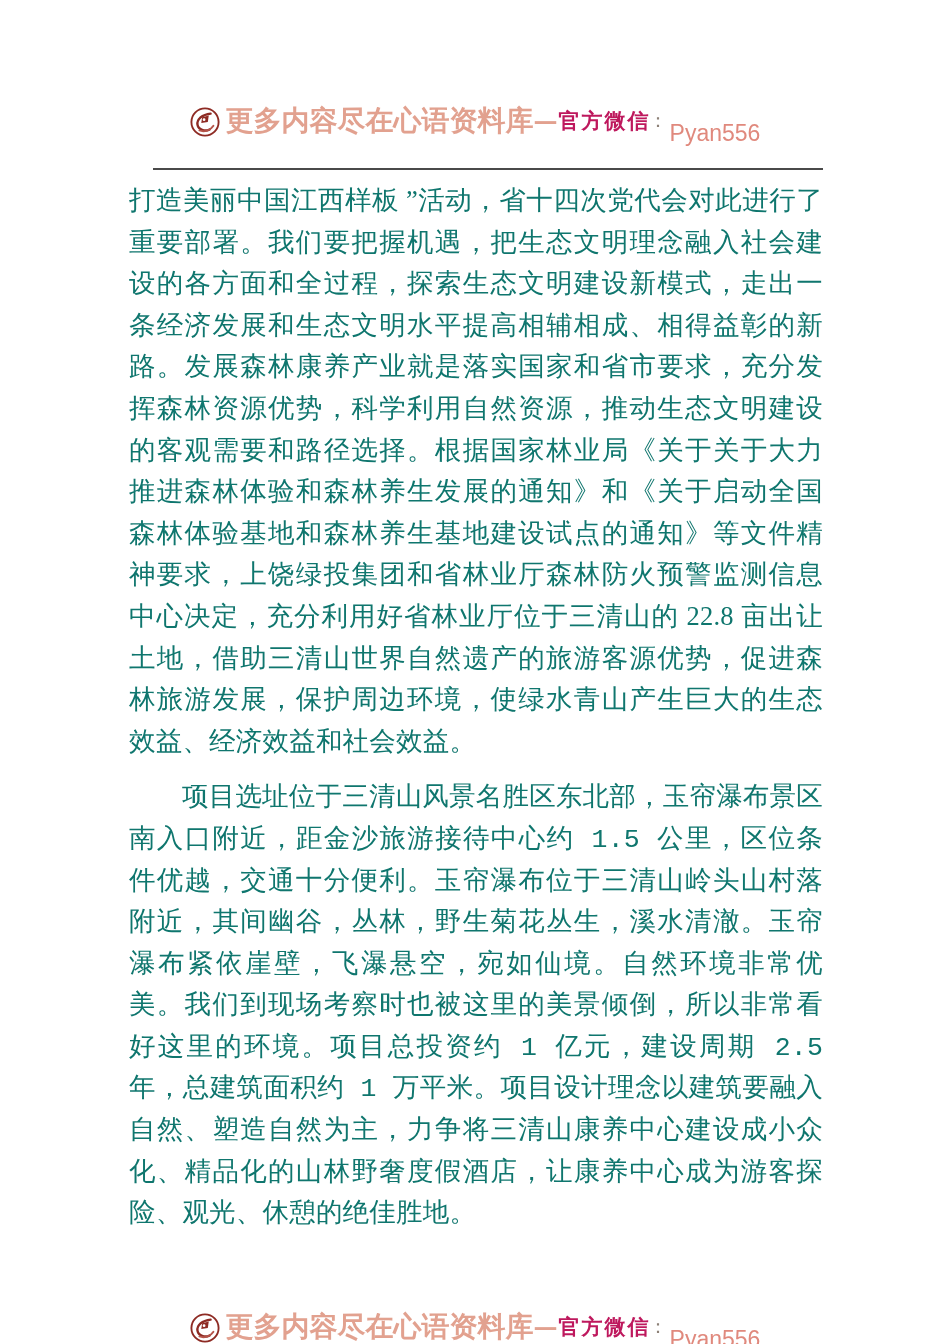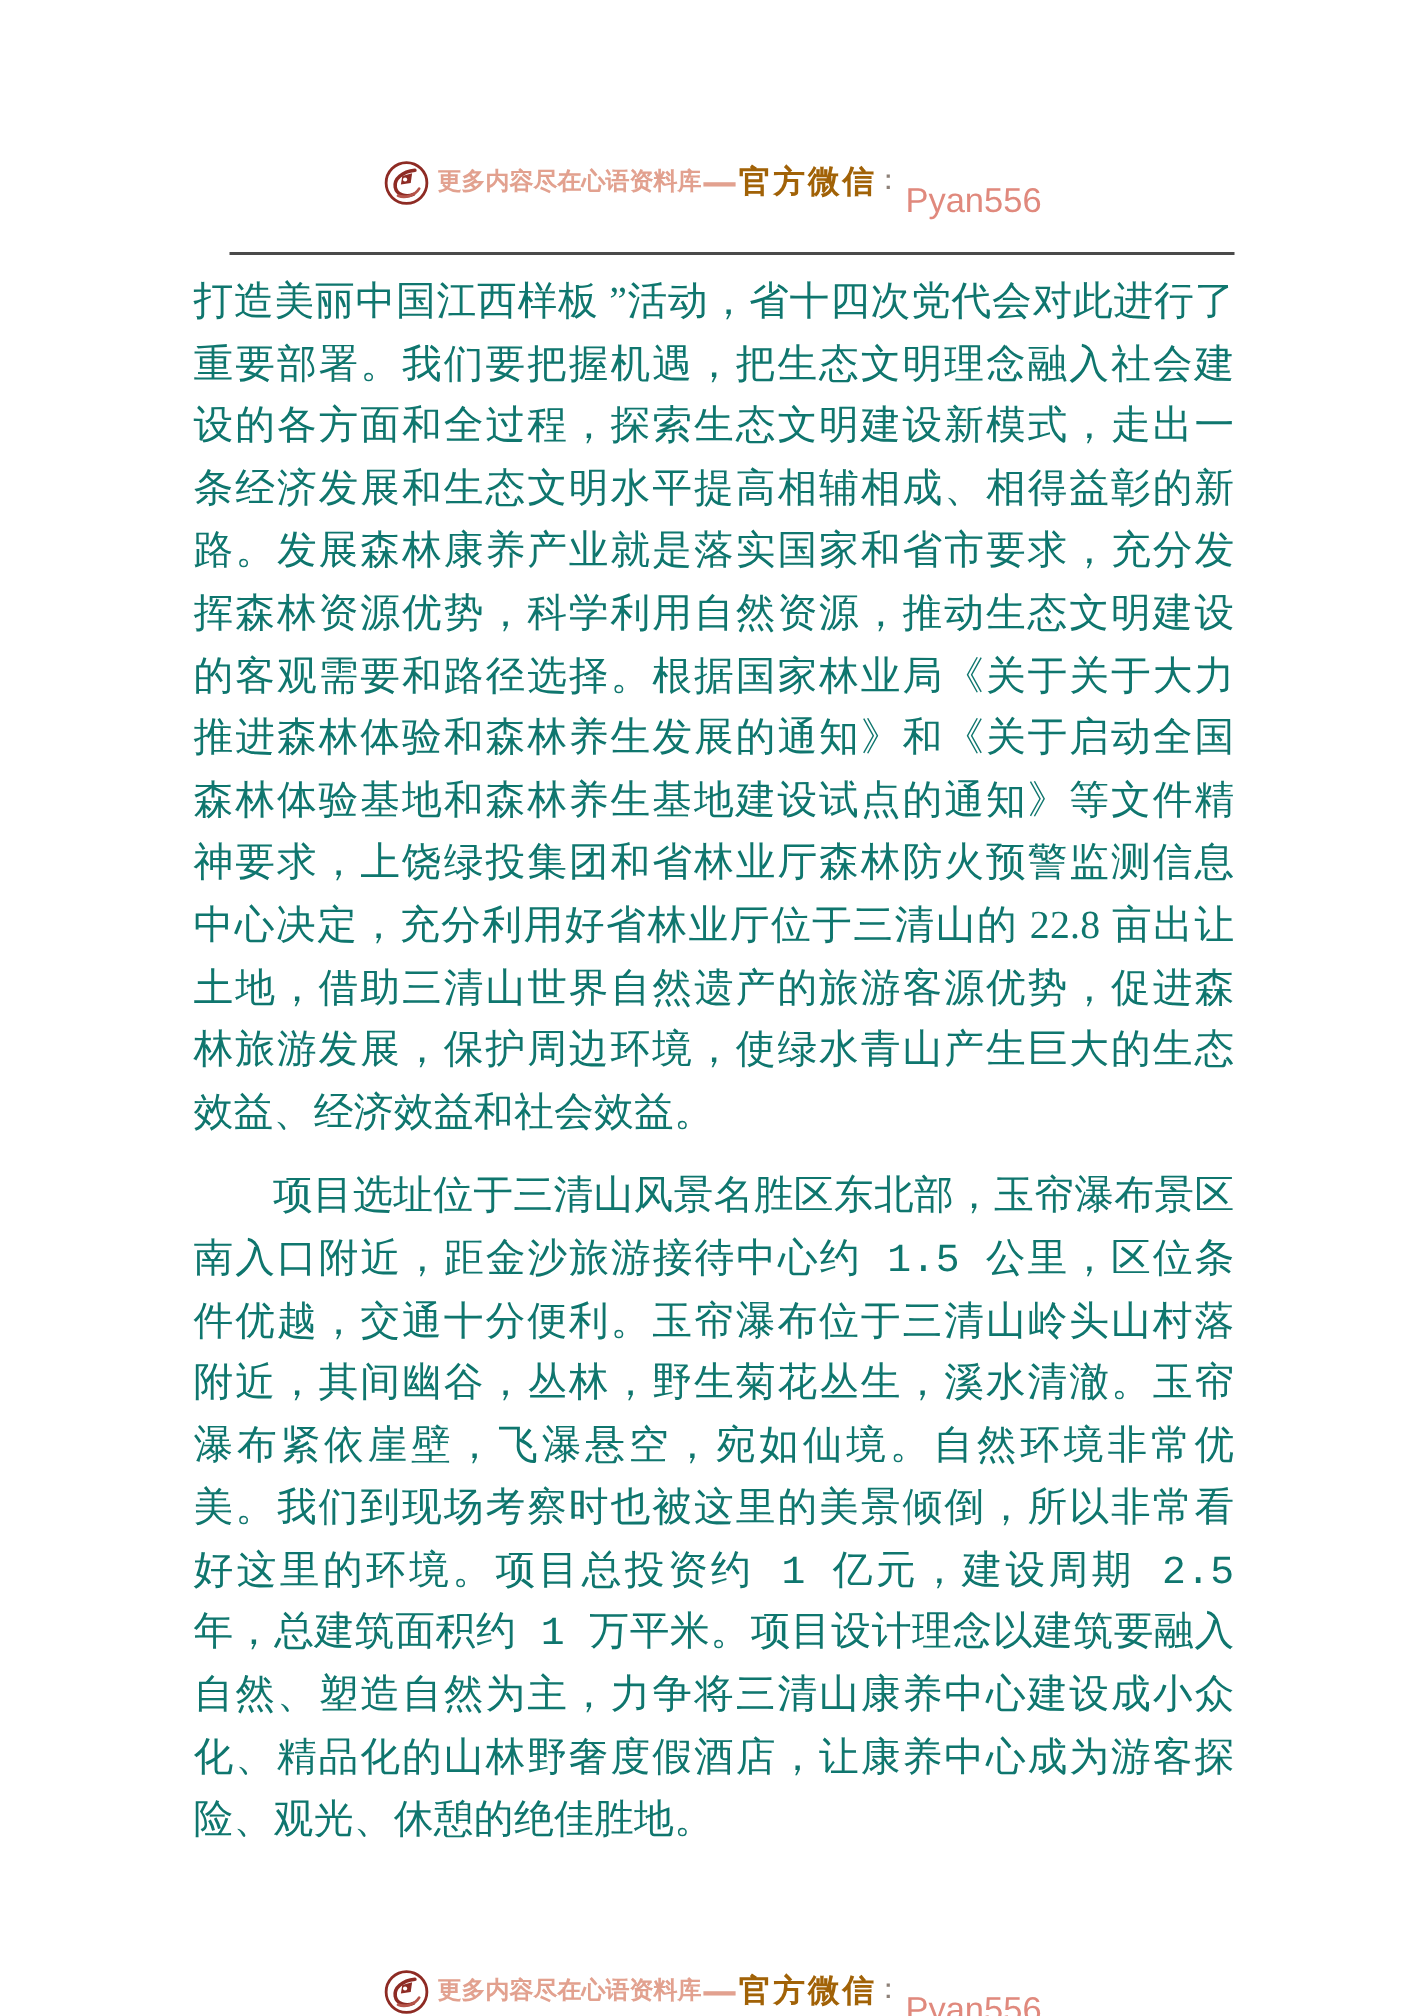--- a/index.html
+++ b/index.html
@@ -42,38 +42,38 @@
     width: 30px;
     height: 30px;
     flex: 0 0 30px;
     margin-right: 6px;
     position: relative;
     top: 1px;
   }
   .wm-brand {
     font-family: "DejaVu Serif", "Liberation Serif", serif;
     font-weight: 700;
-    font-size: 16px;
+    font-size: 28px;
     letter-spacing: 0px;
     color: #e2a18f;
     line-height: 1;
   }
   .wm-dash {
     font-family: "DejaVu Serif", "Liberation Serif", serif;
     font-weight: 700;
     font-size: 24px;
     color: #e2a18f;
     line-height: 1;
   }
   .wm-label {
     font-family: "DejaVu Serif", "Liberation Serif", serif;
     font-weight: 700;
     font-size: 21px;
     letter-spacing: 2px;
-    color: #a16207;
+    color: #be185d;
     line-height: 1;
     margin-left: 1px;
   }
   .wm-colon {
     font-family: "DejaVu Sans", sans-serif;
     font-size: 19px;
     color: #8d8178;
     line-height: 1;
     margin: 0 2px 0 -2px;
   }

